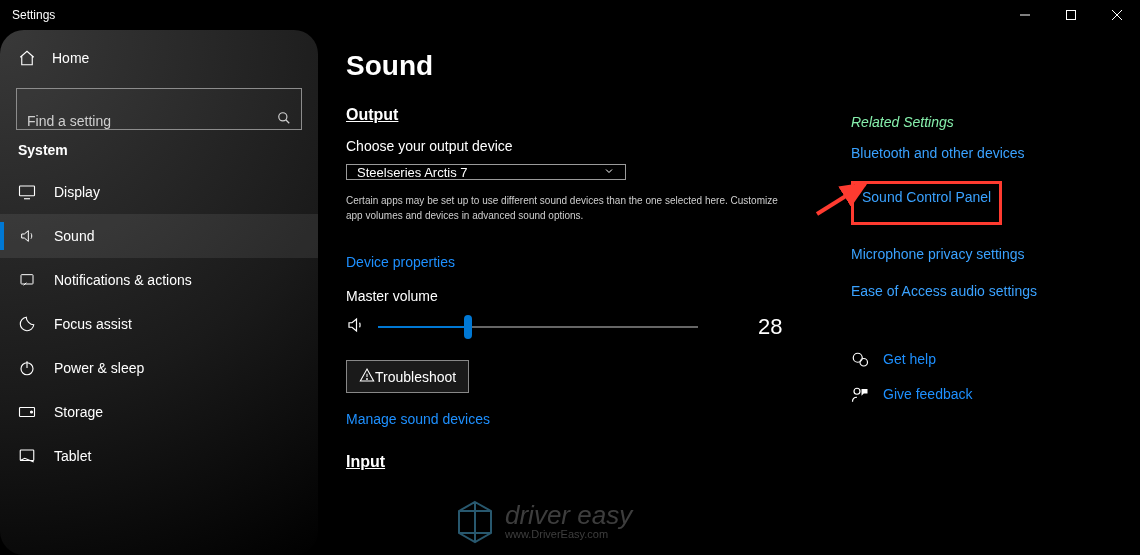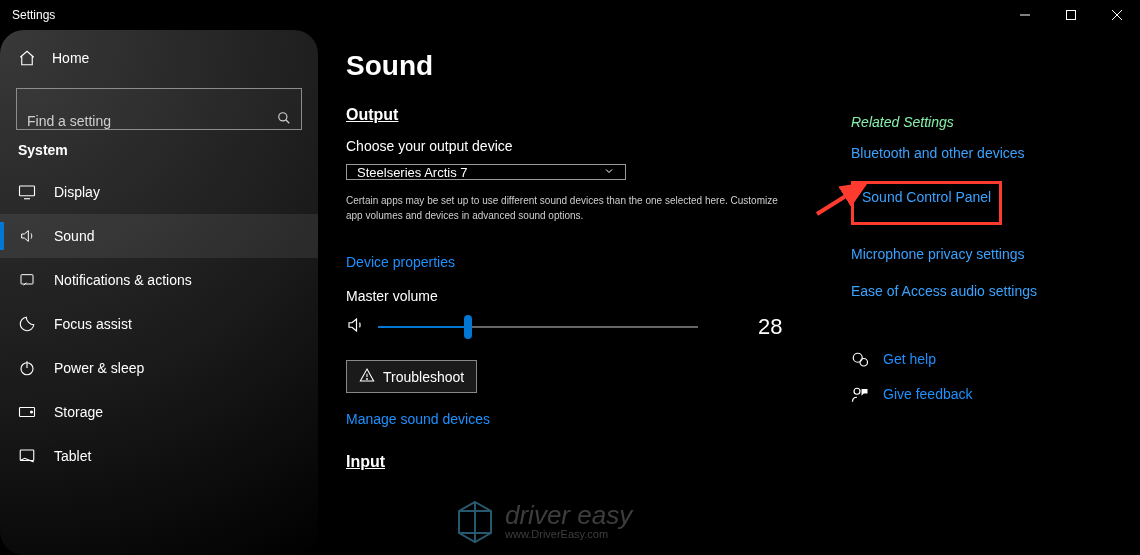--- a/index.html
+++ b/index.html
@@ -36,21 +36,21 @@
   .select { width: 280px; height: 16px; border: 1px solid #9a9a9a; display: flex; align-items: center; justify-content: space-between; padding: 0 10px; font-size: 13px; margin-bottom: 14px; background: #000; }
   .desc { font-size: 10px; color: #cfcfcf; line-height: 1.45; width: 440px; margin-bottom: 31px; }
   .link { color: #1e90ff; font-size: 14px; cursor: pointer; }
   .master-label { font-size: 14px; margin-top: 18px; margin-bottom: 10px; }
   .vol-row { display: flex; align-items: center; gap: 14px; }
   .slider-wrap { position: relative; width: 320px; height: 24px; display: flex; align-items: center; }
   .track { position: absolute; left: 0; right: 0; height: 2px; background: #666; }
   .fill { position: absolute; left: 0; height: 2px; background: #0078d4; }
   .thumb { position: absolute; width: 8px; height: 24px; background: #0078d4; border-radius: 4px; transform: translateX(-50%); }
   .vol-val { font-size: 22px; margin-left: 46px; }
-  .btn-outline { display: inline-flex; align-items: center; gap: 8px; border: 1px solid #888; padding: 6px 12px; font-size: 14px; margin-top: 20px; background: #1a1a1a; }
+  .btn-outline { display: inline-flex; align-items: center; border: 1px solid #888; padding: 6px 12px; font-size: 14px; margin-top: 20px; background: #1a1a1a; }
   .manage-link { margin-top: 18px; margin-bottom: 26px; }
   
   .rel-title { font-size: 14px; color: #86efac; margin-bottom: 14px; font-style: italic; }
   .rel-link { font-size: 14px; color: #3aa2ff; margin-bottom: 20px; display: inline-block; }
   .highlight-box { border: 3px solid #ff3b30; padding: 4px 8px; display: inline-block; margin-bottom: 20px; }
   .arrow-annot { position: absolute; left: 815px; top: 180px; pointer-events: none; }
   .help-row { display: flex; align-items: flex-start; gap: 14px; margin-top: 32px; margin-bottom: 14px; font-size: 14px; }
   
   .watermark { position: absolute; left: 455px; top: 500px; display: flex; align-items: center; gap: 10px; opacity: 0.55; pointer-events: none; }
   .watermark .wm-text { font-style: italic; font-size: 26px; color: #707070; line-height: 0.9; }

